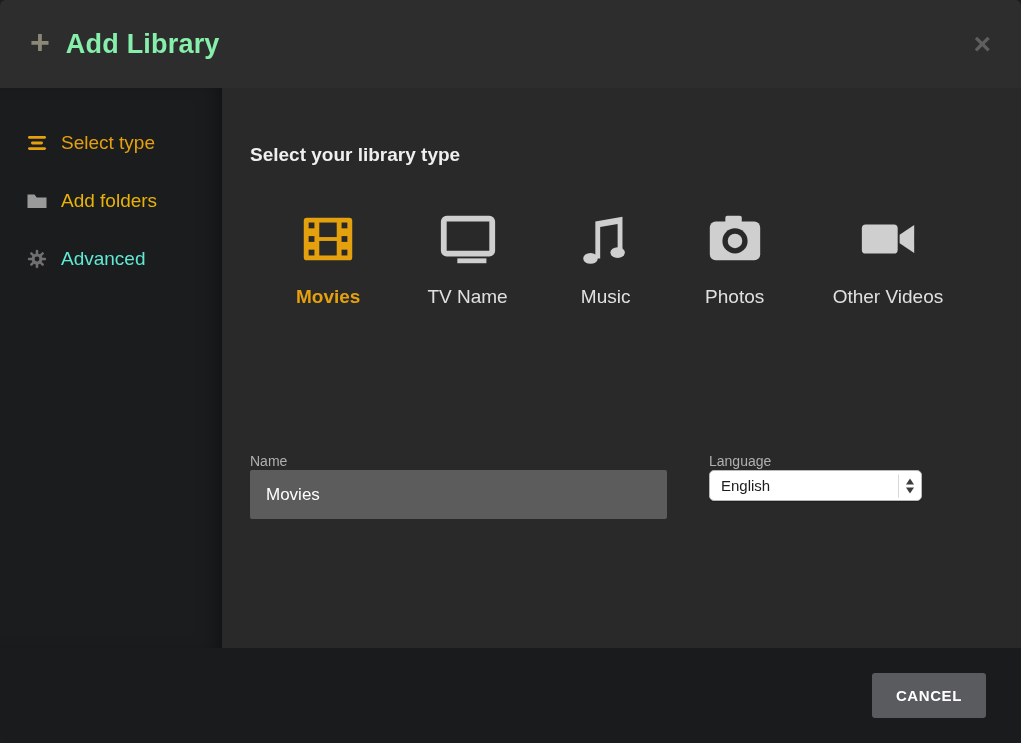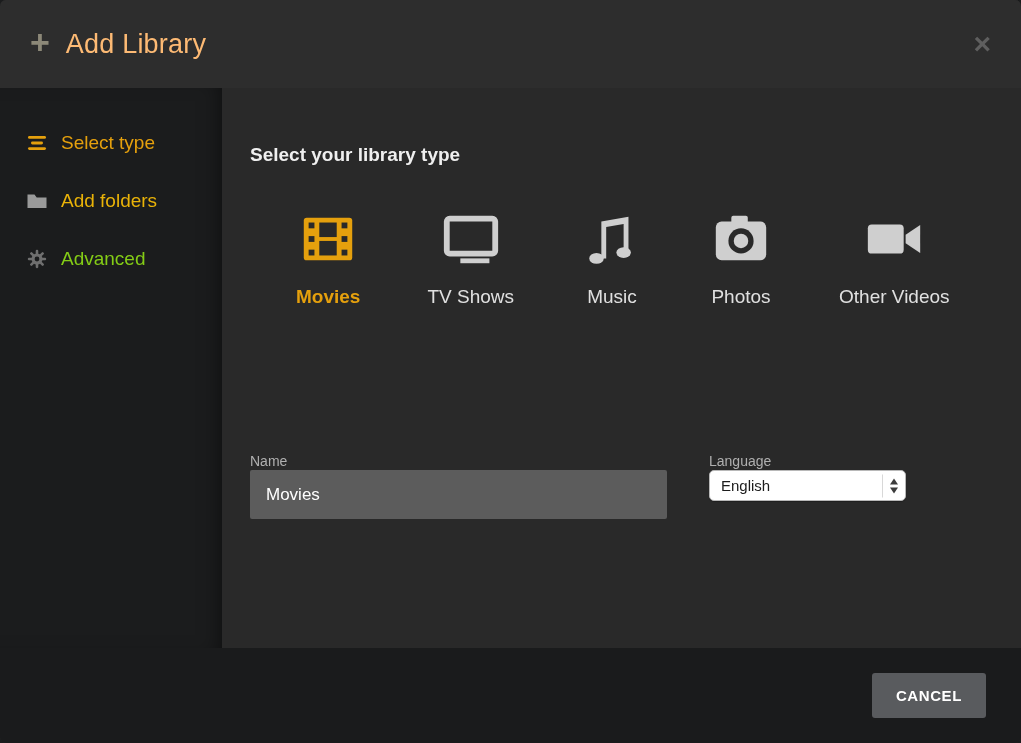--- a/index.html
+++ b/index.html
@@ -15,40 +15,40 @@
   
   .header {
     position:absolute; top:0; left:0; right:0; height:88px;
     background:#2d2d2d; display:flex; align-items:center;
     padding:0 30px; box-shadow:0 1px 0 rgba(0,0,0,.25);
   }
   .plus-glyph {
     font-size:34px; color:#8c8878; font-weight:bold; line-height:1;
     margin-right:16px; margin-top:-4px;
   }
-  .dialog-title { font-size:27px; font-weight:400; color:#fdba74; letter-spacing:.2px; }
+  .dialog-title { font-size:27px; font-weight:700; color:#86efac; letter-spacing:.2px; }
   .close-btn {
     margin-left:auto; font-size:30px; color:#5f5f5f; font-weight:bold;
     line-height:1; cursor:pointer; user-select:none;
   }
 
   
   .sidebar {
     position:absolute; top:88px; left:0; bottom:95px; width:222px;
     background:#1b1c1d; padding-top:26px;
     box-shadow:inset -14px 0 22px -14px rgba(0,0,0,.55);
   }
   .side-item {
     display:flex; align-items:center; gap:13px;
     padding:18px 16px 18px 26px; font-size:19px; cursor:pointer;
   }
   .side-item .side-icon { width:22px; height:22px; flex:0 0 22px; display:block; }
   .side-item.active { color:var(--accent); }
   .side-item.enabled { color:#eab308; }
-  .side-item.disabled { color:#84cc16; cursor:default; }
+  .side-item.disabled { color:#5eead4; cursor:default; }
 
   
   .main { position:absolute; top:88px; left:222px; right:0; bottom:95px; background:#292929; }
   .section-title {
     position:absolute; left:28px; font-size:19px; font-weight:700; color:#efefef;margin-top:20px;
   }
   .title-types { top:36px; }
   .title-name  { top:296px; }
 
   .types-row {
@@ -64,21 +64,21 @@
   .label-name { left:28px; }
   .label-language { left:487px; }
 
   .name-input {
     position:absolute; left:28px; top:382px; width:417px; height:49px;
     background:#5c5c5c; border:none; border-radius:2px;
     color:#ffffff; font-size:17px; font-family:inherit; padding:0 16px; outline:none;
   }
 
   .language-select {
-    position:absolute; left:487px; top:382px; width:197px; height:31px;
+    position:absolute; left:487px; top:382px; width:213px; height:31px;
     background:#ffffff; border:1px solid #b8b8b8; border-radius:5px;
     display:flex; align-items:center; padding:0 28px 0 11px;
     font-size:15px; color:#1c1c1c; cursor:pointer;
     box-shadow:0 1px 1px rgba(0,0,0,.25);
   }
   .select-arrows {
     position:absolute; right:7px; top:50%; transform:translateY(-50%);
     display:flex; flex-direction:column; gap:3px; align-items:center;
     padding-left:7px; border-left:1px solid #d8d8d8; height:23px; justify-content:center;
   }
@@ -165,21 +165,21 @@
           </g>
         </svg>
         <span class="type-label">Movies</span>
       </div>
 
       <div class="type-tile">
         <svg class="type-icon" viewBox="0 0 64 64">
           <rect x="7" y="11" width="50" height="36" rx="3" fill="none" stroke="#cfcfcf" stroke-width="6"></rect>
           <rect x="21" y="52" width="30" height="5" fill="#cfcfcf"></rect>
         </svg>
-        <span class="type-label">TV Shows</span>
+        <span class="type-label">TV Name</span>
       </div>
 
       <div class="type-tile">
         <svg class="type-icon" viewBox="0 0 64 64" fill="#cfcfcf">
           <ellipse cx="16" cy="52" rx="7.5" ry="5.5"></ellipse>
           <ellipse cx="44" cy="46" rx="7.5" ry="5.5"></ellipse>
           <polygon points="21,52 21,14 49,9 49,46 44,46 44,16.5 26,19.5 26,52"></polygon>
         </svg>
         <span class="type-label">Music</span>
       </div>

